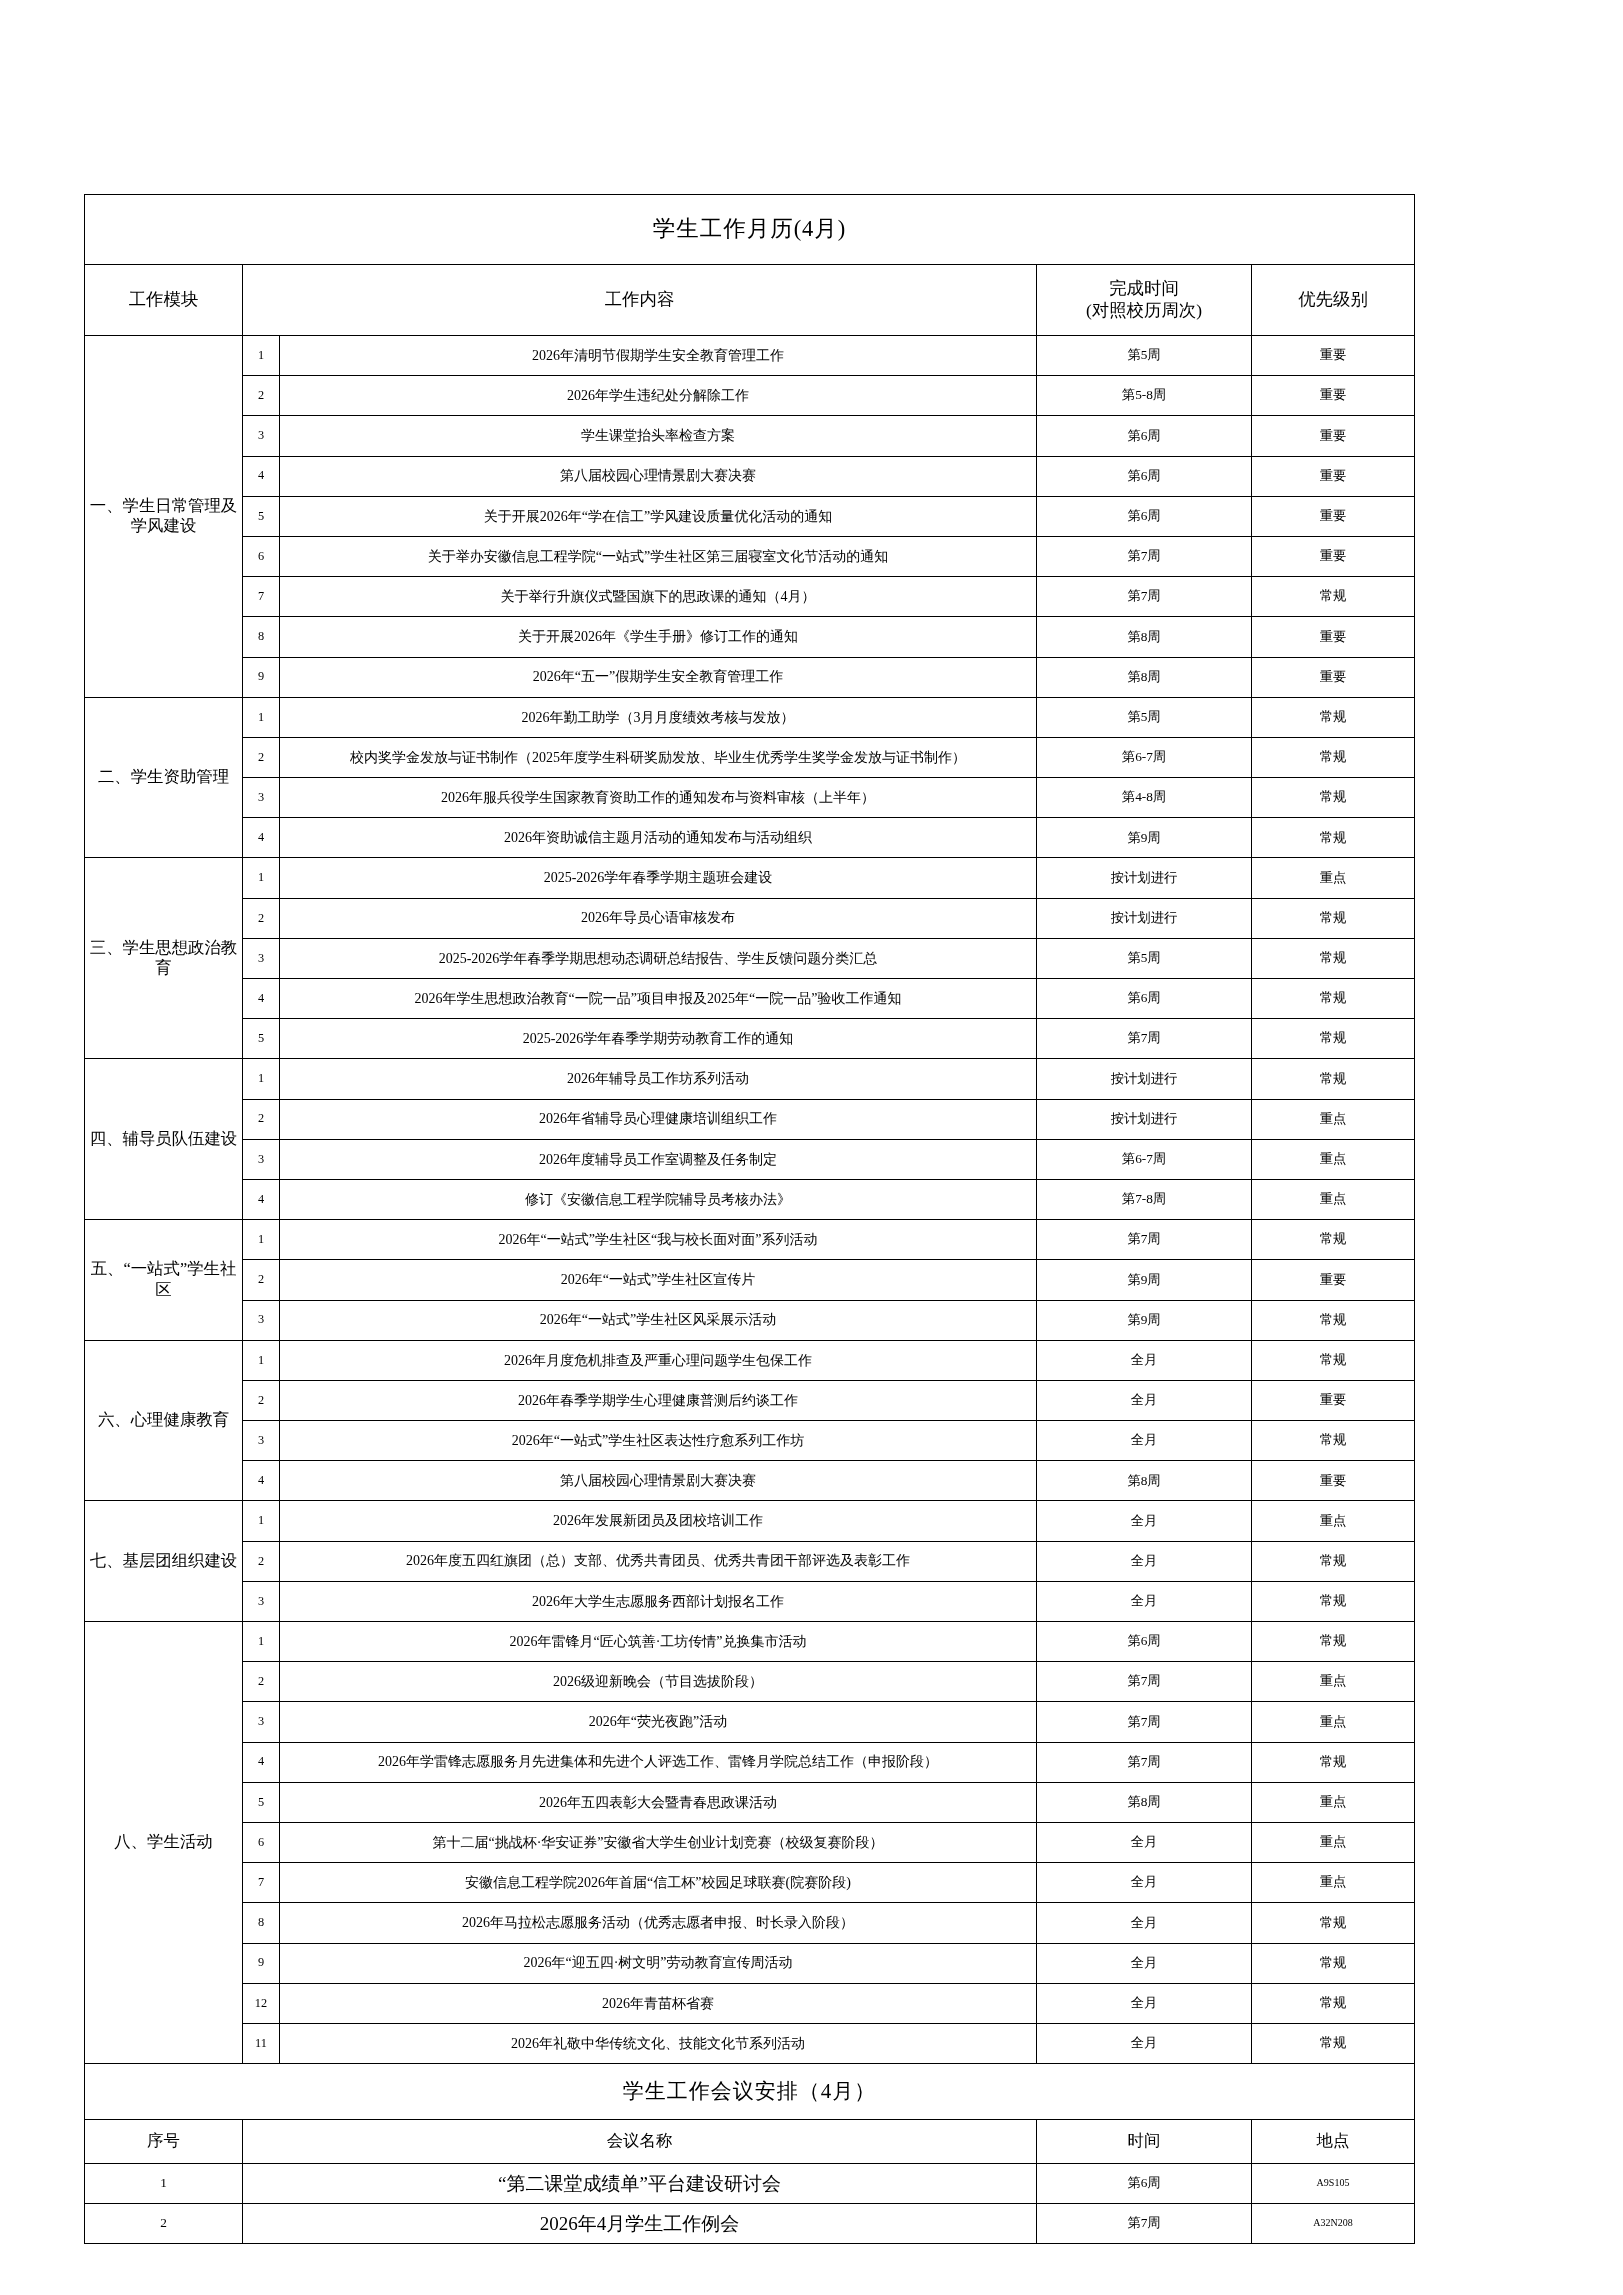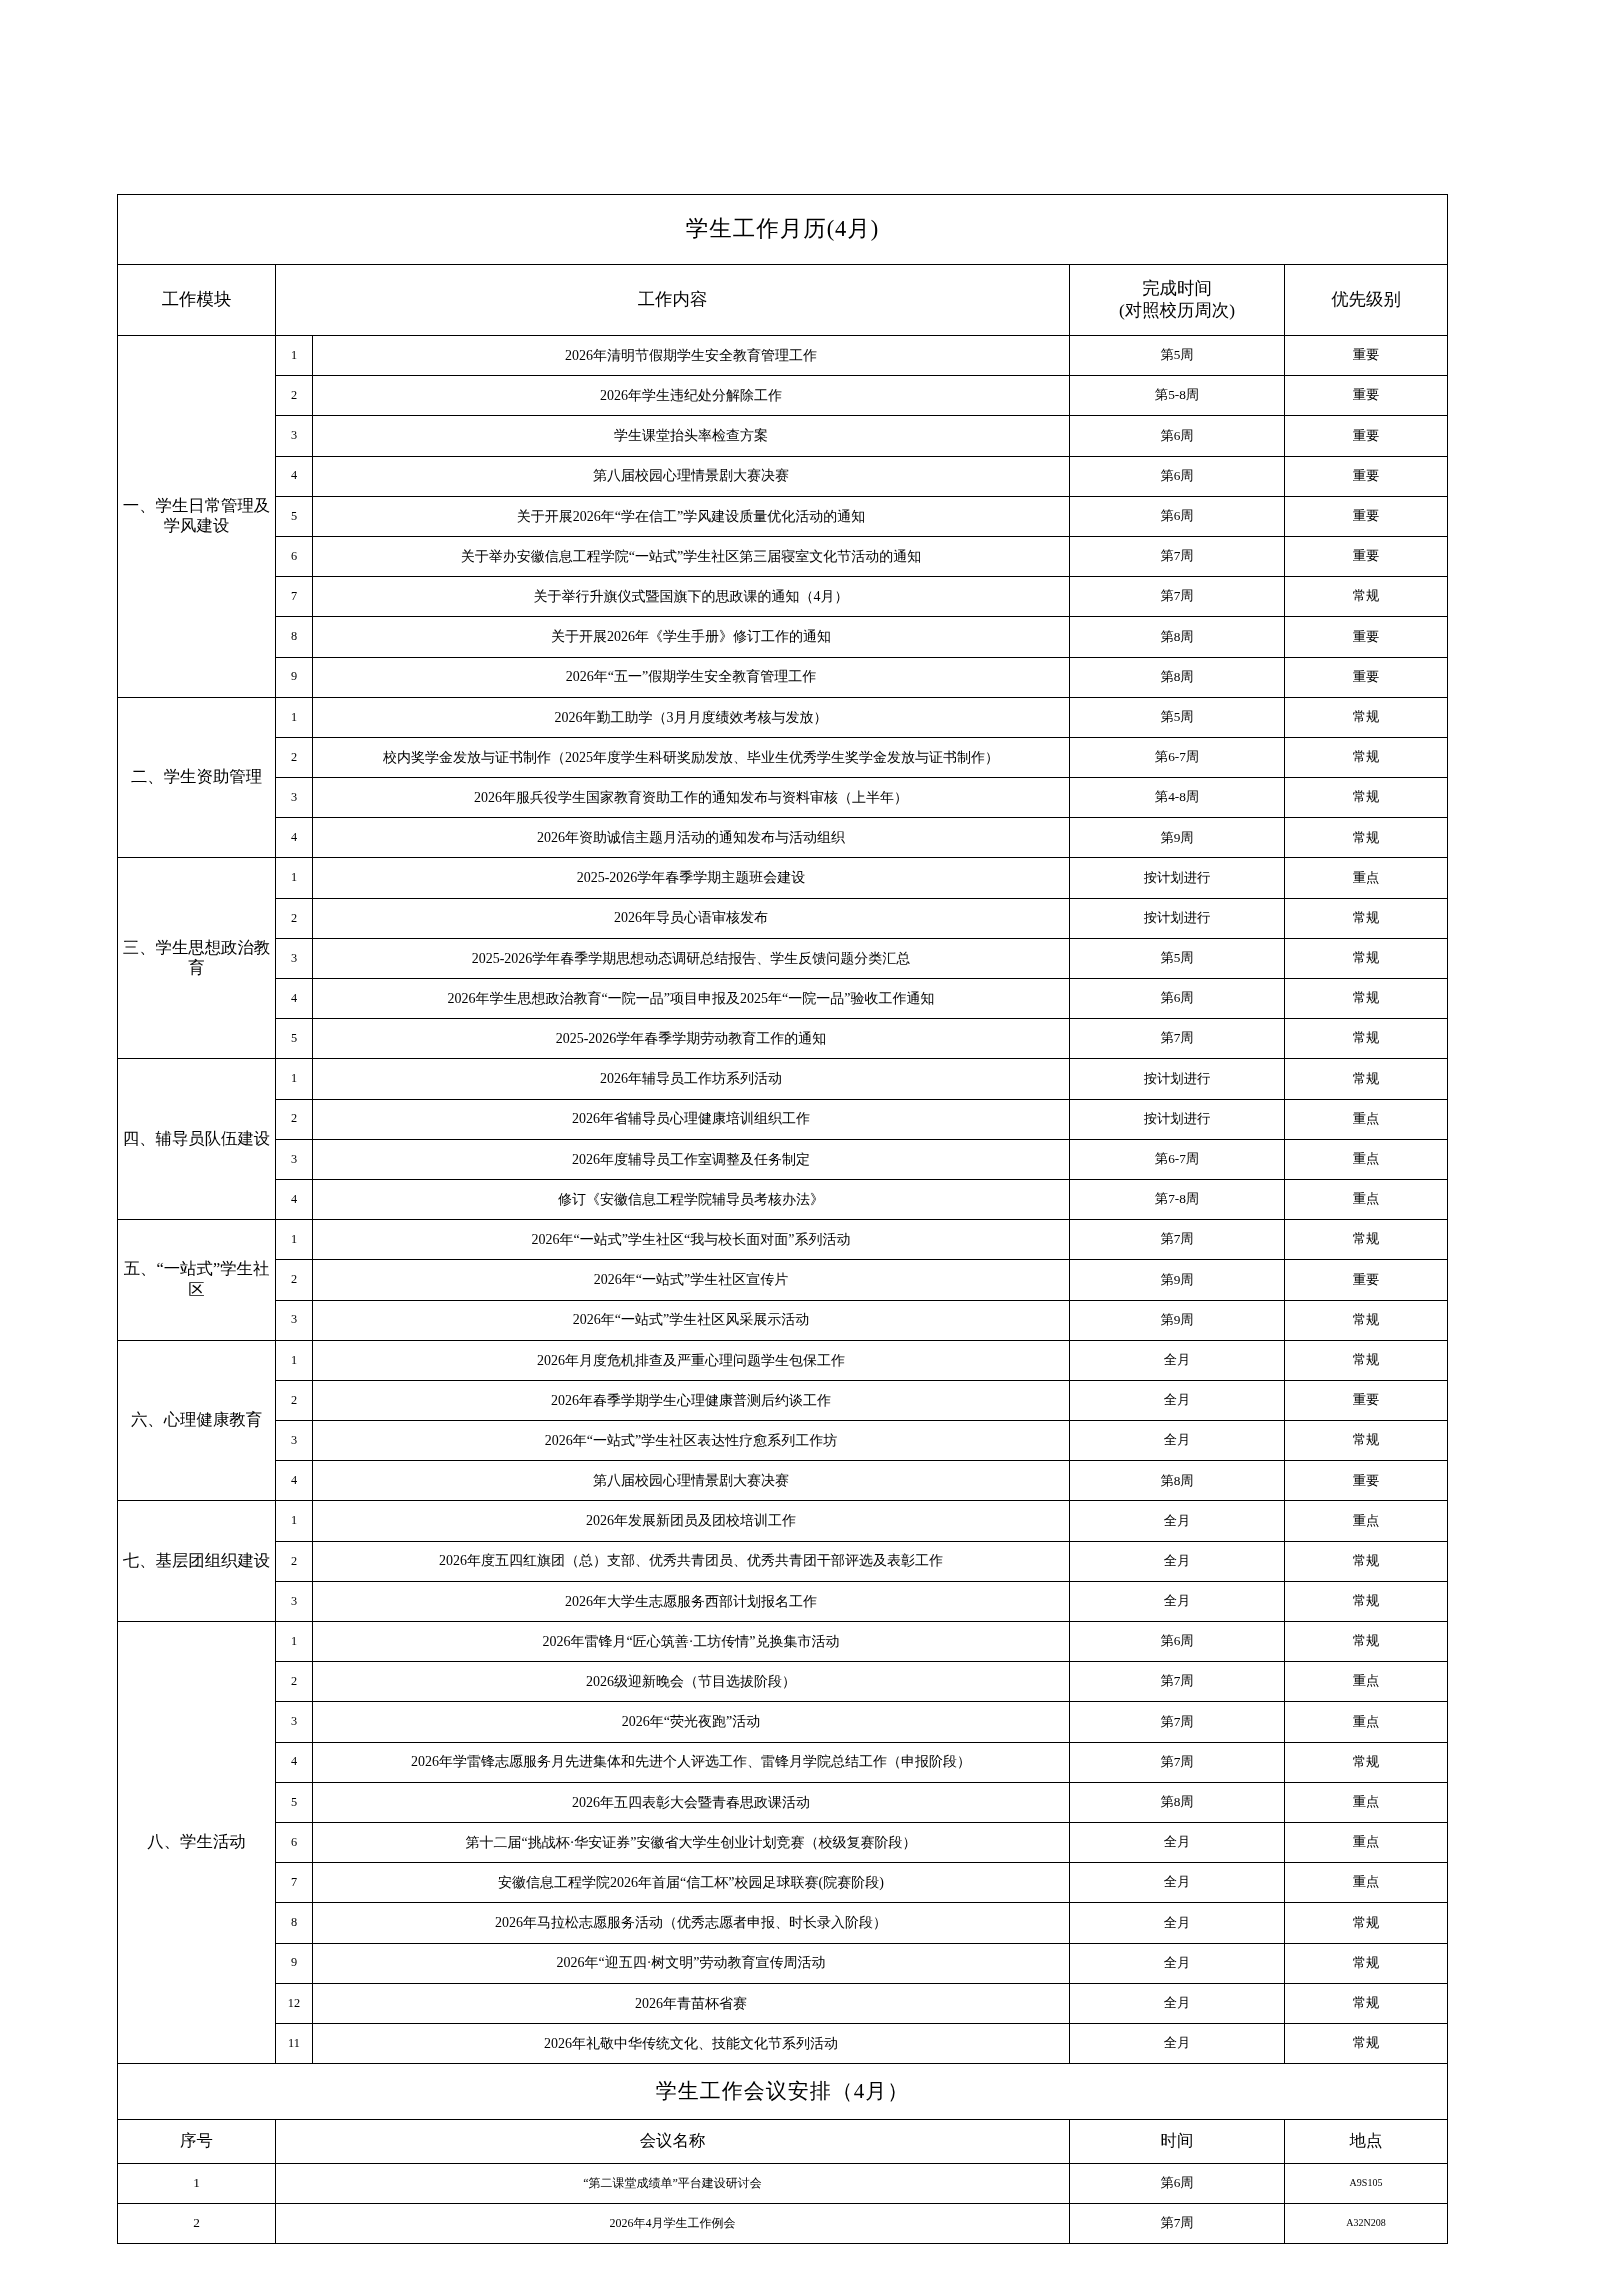--- a/index.html
+++ b/index.html
@@ -12,21 +12,21 @@
     height: 2295px;
     font-family: "Liberation Serif", "DejaVu Serif", serif;
     color: #000000;
     -webkit-font-smoothing: antialiased;
   }
   .page {
     position: relative;
     width: 1329px;
     height: 2295px;
     box-sizing: border-box;
-    padding: 194px 146px 0 117px;
+    padding: 194px 146px 0 84px;
   }
   table.cal {
     border-collapse: collapse;
     width: 1329px;
     table-layout: fixed;
   }
   table.cal td, table.cal th {
     border: 1.5px solid #000000;
     padding: 3.1px 5.1px;
     text-align: center;
@@ -83,21 +83,21 @@
     padding-top: 14.3px !important;
     padding-bottom: 14.3px !important;
   }
   .mtg-hdr {
     font-size: 16.4px;
     font-weight: bold;
     padding-top: 11.2px !important;
     padding-bottom: 11.2px !important;
   }
   .mtg-no   { font-size: 13.3px; }
-  .mtg-name { font-size: 12px; }
+  .mtg-name { font-size: 19px; }
   .mtg-time { font-size: 13.3px; white-space: nowrap; }
   .mtg-loc  { font-size: 10px; white-space: nowrap; }
   tr.data-row td { height: 33px; }
 </style>
 </head>
 <body>
 
 <div class="page">
   <table class="cal">
     <colgroup>

